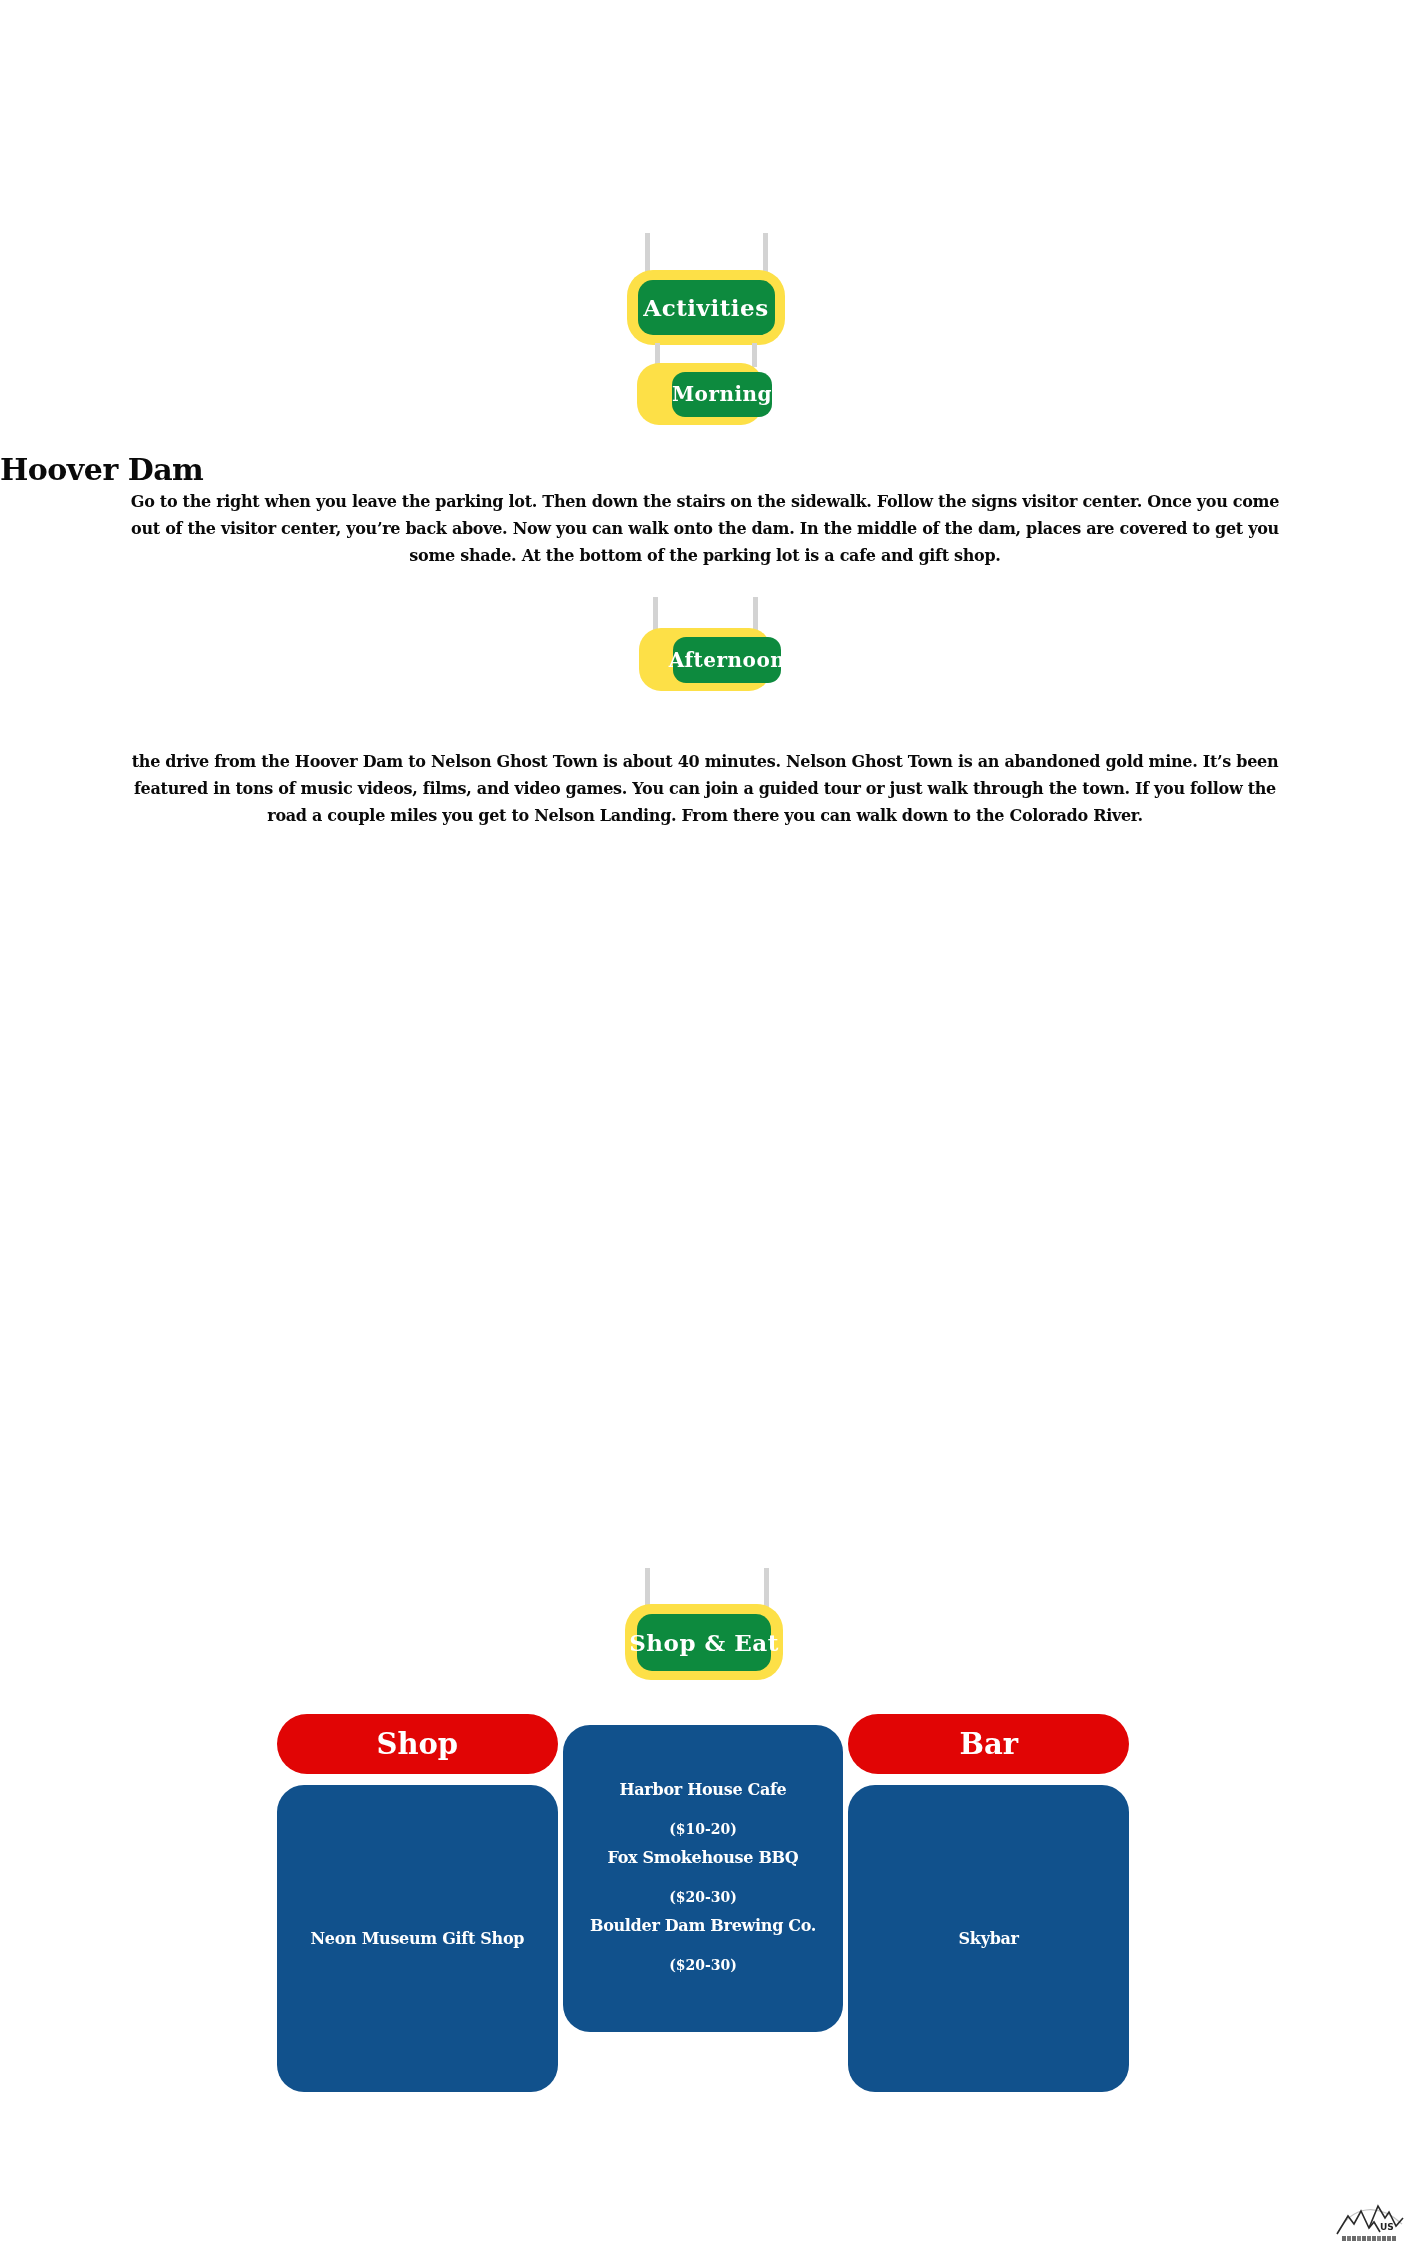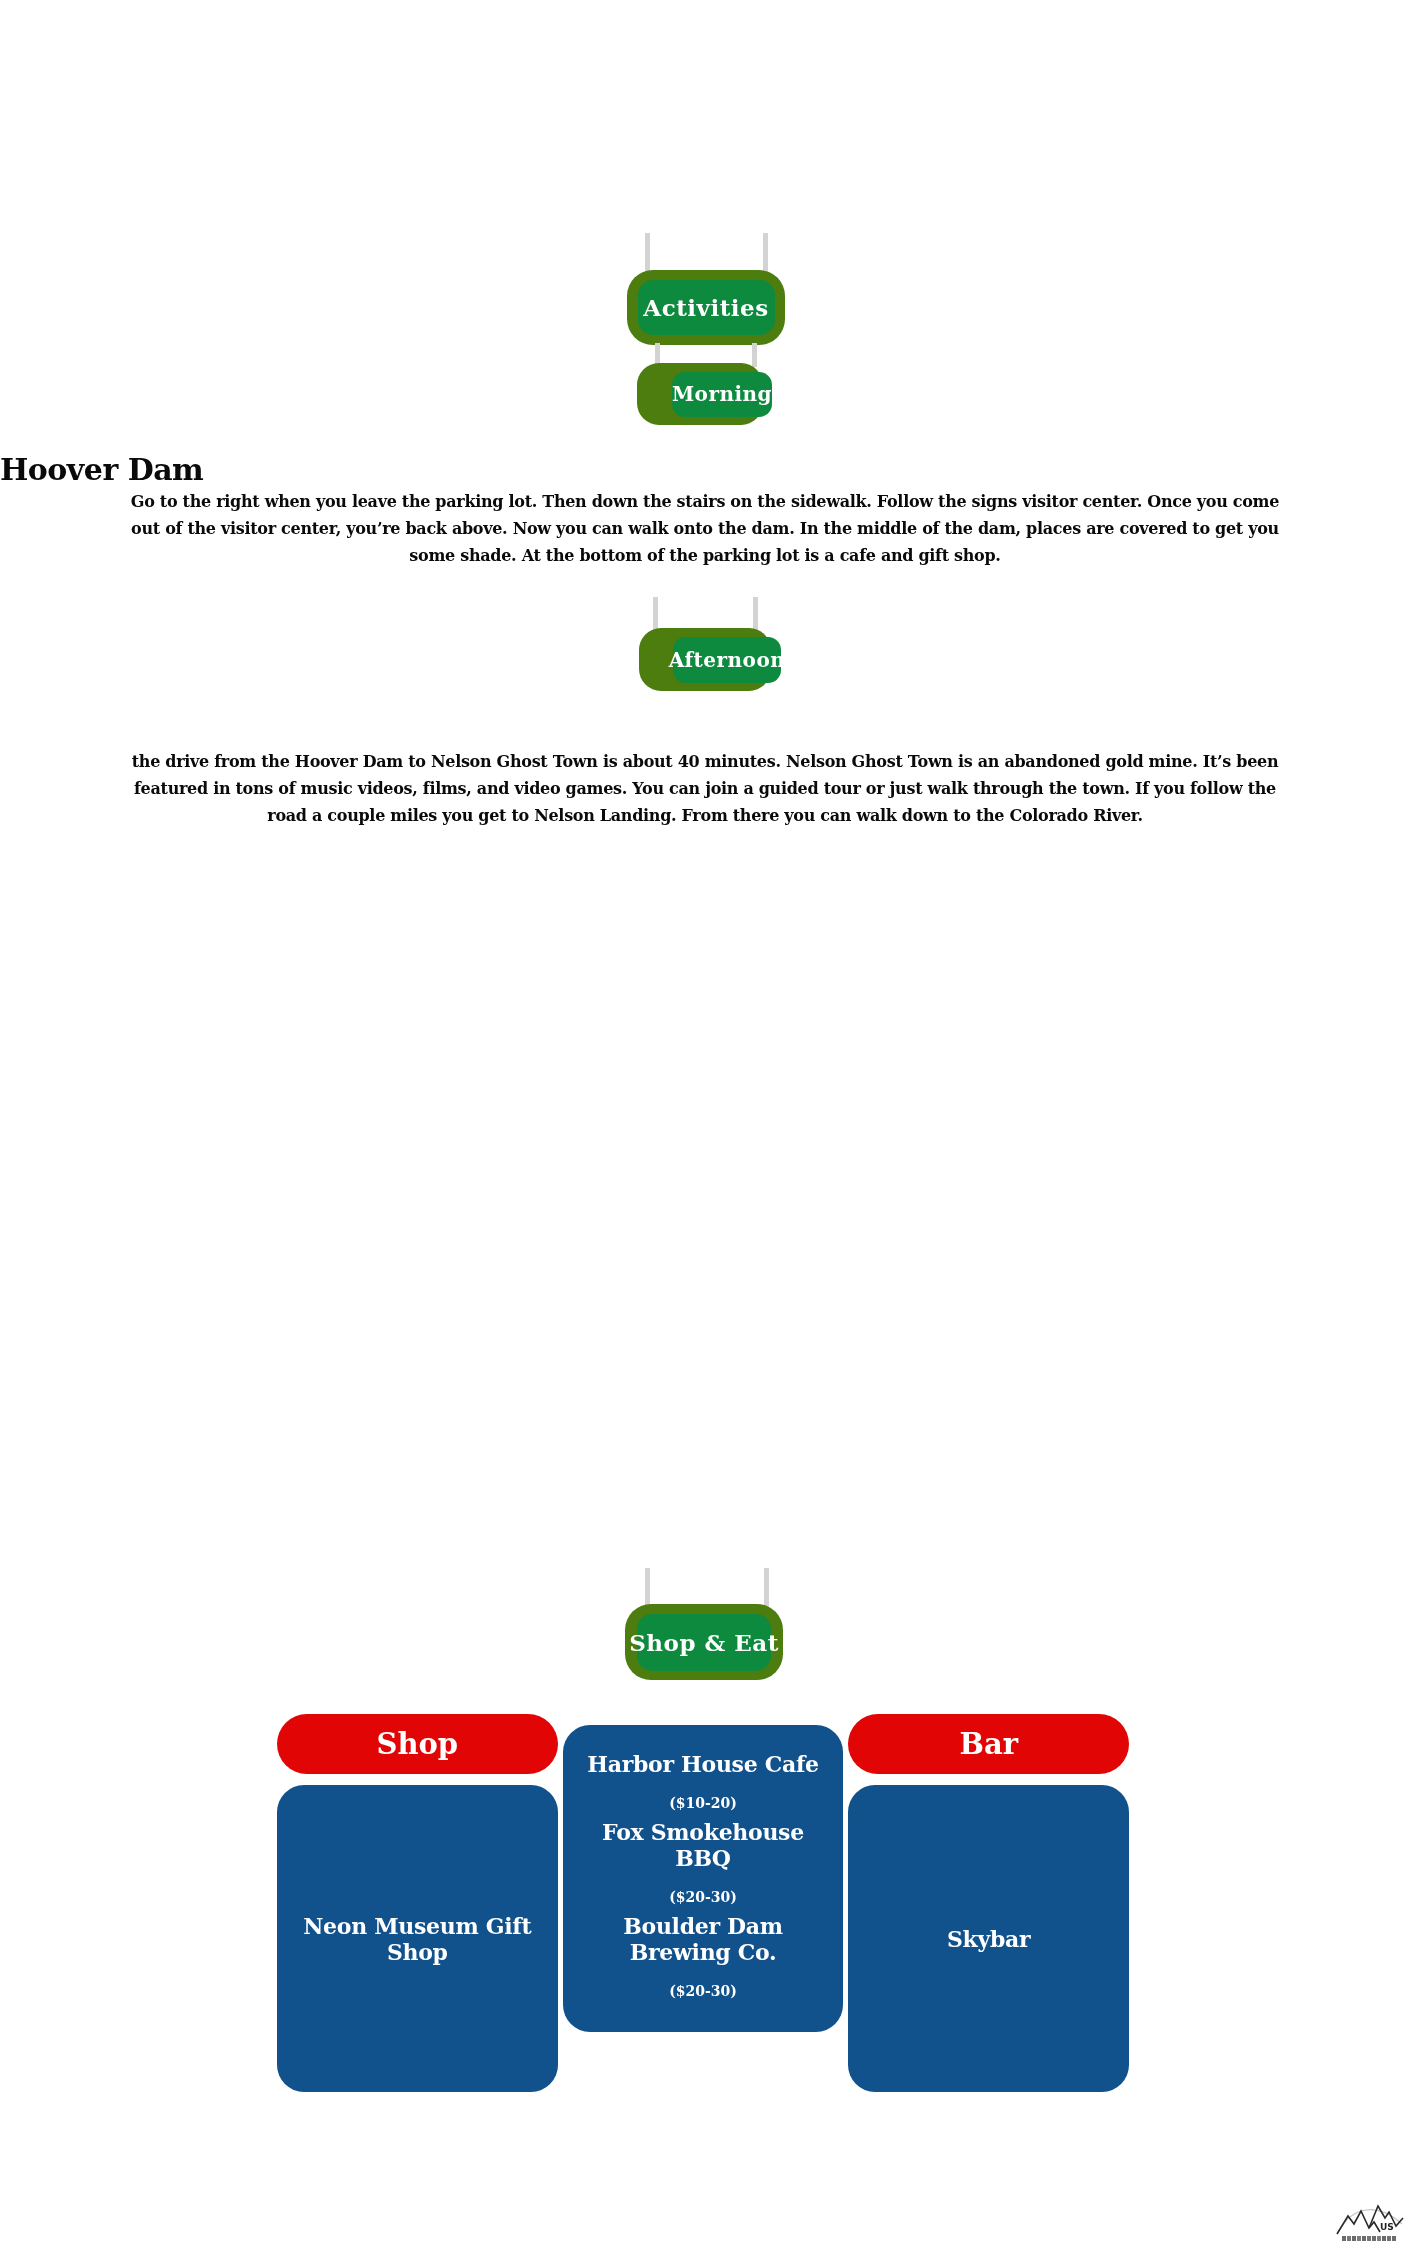--- a/index.html
+++ b/index.html
@@ -12,21 +12,21 @@
     position: relative;
     overflow: hidden;
   }
   .page { position: absolute; left: 0; top: 0; width: 1410px; height: 2250px; }
 
   
   .pole {
     position: absolute; width: 5px; background: #d3d3d3;
   }
   .sign-outer {
-    position: absolute; background: #4d7c0f;
+    position: absolute; background: #fde047;
     display: flex; align-items: center; justify-content: center;
   }
   .sign-inner {
     background: #0d8a3e; color: #ffffff;
     display: flex; align-items: center; justify-content: center;
     letter-spacing: 0.5px; white-space: nowrap;
   }
   .sign-outer.big { border-radius: 26px; }
   .sign-outer.big .sign-inner { border-radius: 15px; font-size: 23px; }
   .sign-outer.small { border-radius: 22px; }
@@ -53,21 +53,21 @@
     height: 60px; border-radius: 31px; background: #e10505;
     color: #ffffff; display: flex; align-items: center; justify-content: center;
     font-size: 29px; letter-spacing: 0px;
   }
   .bluebox {
     margin-top: 11px; height: 307px; border-radius: 27px; background: #11518c;
     color: #ffffff; display: flex; flex-direction: column;
     align-items: center; justify-content: center; text-align: center;
     padding: 10px 14px;
   }
-  .item-name { font-size: 22px; line-height: 26px; letter-spacing: -0.3px; }
+  .item-name { font-size: 16px; line-height: 26px; letter-spacing: -0.3px; }
   .item-price { font-size: 14px; line-height: 16px; margin-top: 18px; margin-bottom: 8px; }
   .bluebox .item-name:last-child { margin-bottom: 0; }
 
   
   .watermark { position: absolute; left: 1336px; top: 2196px; width: 68px; height: 50px; }
 </style>
 </head>
 <body>
 
 <div class="page">

